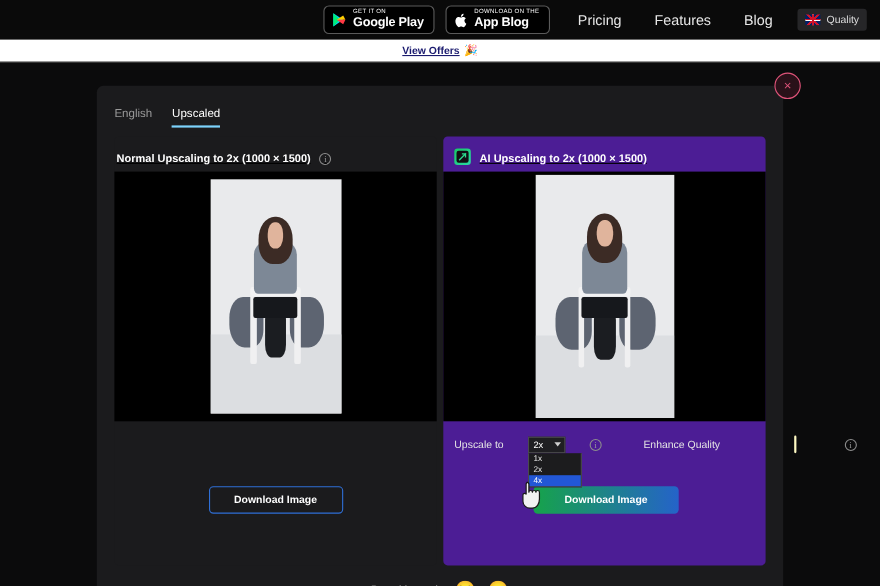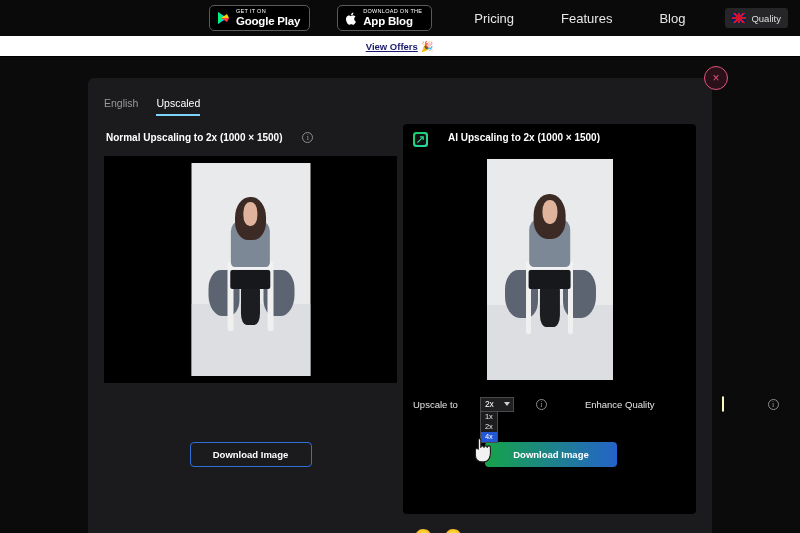--- a/index.html
+++ b/index.html
@@ -9,21 +9,21 @@
     font-family: "Liberation Sans", sans-serif;
     overflow: hidden;
   }
   #root { position: relative; width: 800px; height: 533px; background: #0b0b0c; }
 
   
   .topnav {
     position: absolute; left: 0; top: 0; width: 800px; height: 36px;
     background: #0a0a0a;
     display: flex; align-items: center; justify-content: flex-end;
-    padding-right: 12px; gap: 17px;
+    padding-right: 12px; gap: 0px;
   }
   .store-badge {
     display: flex; align-items: center; gap: 6px;
     background: #000; border: 1px solid #5a5a5a; border-radius: 5px;
     height: 26px; padding: 0 9px 0 7px; margin-right: 10px;
   }
   .store-badge .bt { display: flex; flex-direction: column; line-height: 1; }
   .store-badge .bt .small { font-size: 5.5px; color: #fff; letter-spacing: .3px; text-transform: uppercase; }
   .store-badge .bt .big { font-size: 11.5px; color: #fff; font-weight: 700; letter-spacing: -.2px; margin-top: 1px;}
   .navlink {
@@ -77,25 +77,25 @@
 
   
   .tabs { position: absolute; left: 16px; top: 19px; display: flex; gap: 18px; }
   .tab { font-size: 10.5px; color: #9a9a9a; padding-bottom: 5px; cursor: pointer; }
   .tab.active { color: #fff; border-bottom: 2px solid #7dd3fc; }
 
   
   .panels { position: absolute; left: 16px; top: 46px; width: 592px; height: 390px; display: flex; gap: 6px; }
   .panel { position: relative; width: 293px; height: 390px; border-radius: 4px; }
   .panel.left  { background: #1b1b1d; }
-  .panel.right { background: #000000; }
+  .panel.right { background: #4c1d95; }
 
   .panel-head {
     position: absolute; left: 0; top: 8px; height: 18px;
-    display: flex; align-items: flex-start; gap: 20px; padding-left: 2px;
+    display: flex; align-items: flex-end; gap: 8px; padding-left: 2px; text-decoration: underline;
   }
   .panel.right .panel-head { padding-left: 10px; }
   .panel-head .title { font-size: 10px; font-weight: 700; color: #fff; white-space: nowrap; }
   .ai-badge {
     width: 15px; height: 15px; border-radius: 3px; flex: none;
     background: linear-gradient(135deg, #17c964 0%, #2bd9a8 100%);
     display: flex; align-items: center; justify-content: center;
     position: relative;
   }
   .ai-badge::before {
@@ -164,21 +164,21 @@
   .ctl-label { font-size: 9.5px; color: #e4e4e4; white-space: nowrap; }
   .select-wrap { position: relative; }
   .select-box {
     width: 34px; height: 15px; background: #1f1f22; border: 1px solid #4a4a4d;
     display: flex; align-items: center; justify-content: space-between;
     padding: 0 3px 0 4px; cursor: pointer;
   }
   .select-box .val { font-size: 8.5px; color: #fff; }
   .chev { width: 0; height: 0; border-left: 3.5px solid transparent; border-right: 3.5px solid transparent; border-top: 4px solid #cfcfcf; }
   .dropdown {
-    position: absolute; left: 0; top: 15px; width: 18px;
+    position: absolute; left: 0; top: 15px; width: 49px;
     background: #1c1c1e; border: 1px solid #4a4a4d; border-top: none; z-index: 30;
   }
   .dd-opt { height: 10px; font-size: 7.5px; color: #e8e8e8; padding-left: 4px; line-height: 10px; cursor: pointer; }
   .dd-opt.sel { background: #2257d6; color: #fff; }
 
   .seg {
     display: flex; align-items: center; height: 16px;
     border: 1px solid #fef9c3; border-radius: 3px; overflow: hidden; margin-left: 45px;
   }
   .seg .opt { font-size: 8.5px; padding: 0 8px; height: 16px; line-height: 16px; color: #c9c9c9; cursor: pointer; }

